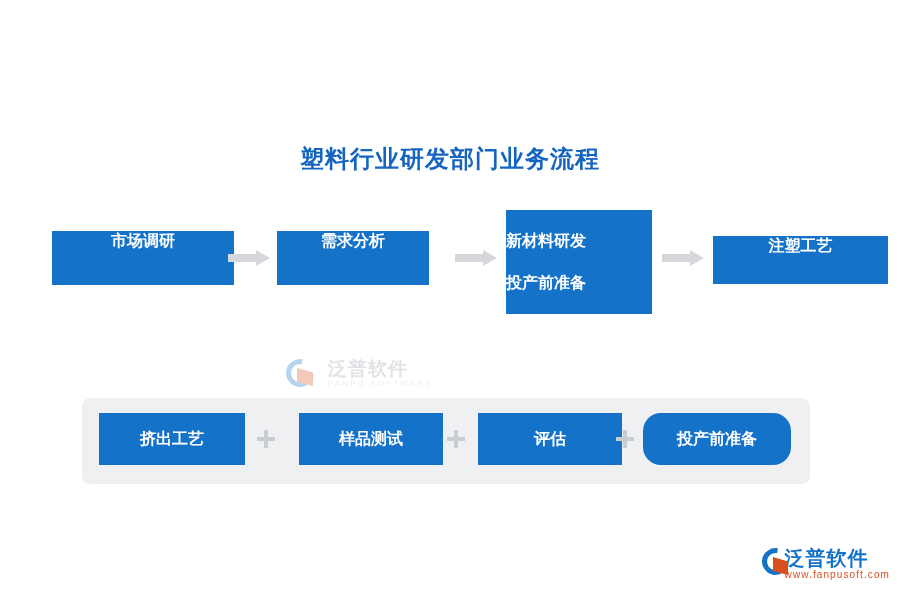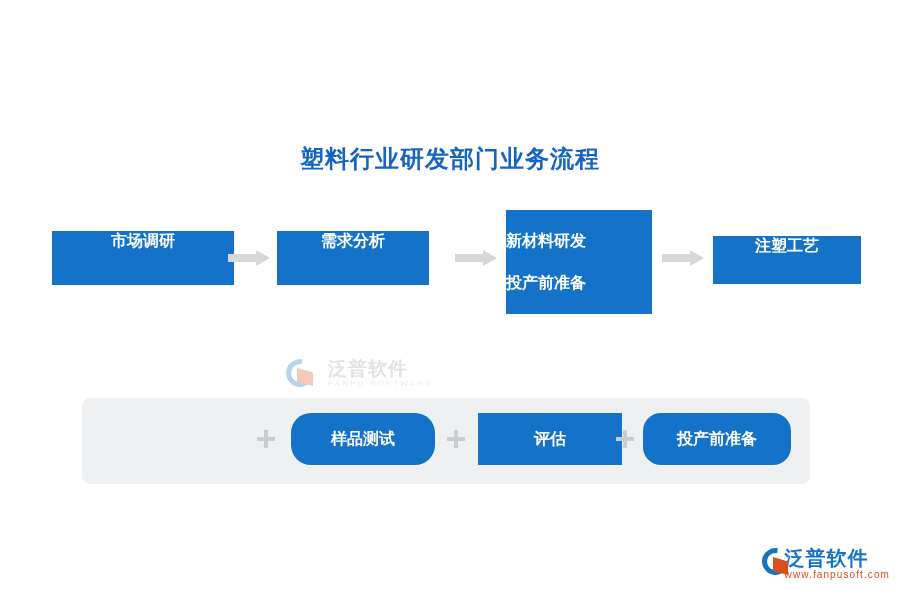--- a/index.html
+++ b/index.html
@@ -50,21 +50,21 @@
     flex-direction: column;
     justify-content: space-around;
     padding: 10px 0;
   }
   .box.two-line .ln {
     line-height: 1.1;
   }
   #box-market   { left: 52px;  top: 231px; width: 182px; height: 54px; }
   #box-demand   { left: 277px; top: 231px; width: 152px; height: 54px; }
   #box-newmat   { left: 506px; top: 210px; width: 146px; height: 104px; }
-  #box-injection{ left: 713px; top: 236px; width: 148px; height: 48px; }
+  #box-injection{ left: 713px; top: 236px; width: 175px; height: 48px; }
 
   
   .arrow {
     position: absolute;
     height: 16px;
     display: block;
   }
   .arrow svg { display: block; }
   #arrow-1 { left: 228px; top: 250px; width: 42px; }
   #arrow-2 { left: 455px; top: 250px; width: 42px; }
@@ -134,21 +134,21 @@
     font-weight: bold;
     font-size: 16px;
     display: flex;
     align-items: center;
     justify-content: center;
     height: 52px;
     top: 413px;
     box-sizing: border-box;
   }
   #box-extrusion { left: 99px;  width: 146px; }
-  #box-sample    { left: 291px; width: 144px; border-radius: 20px; }
+  #box-sample    { left: 299px; width: 144px; }
   #box-evaluate  { left: 478px; width: 144px; }
   #box-prepare   { left: 643px; width: 148px; border-radius: 18px; }
 
   .plus {
     position: absolute;
     top: 429px;
     width: 20px;
     height: 20px;
     color: #c9ccd1;
   }
@@ -252,20 +252,23 @@
       <div class="c2"></div>
     </div>
     <div class="wm-text-wrap">
       <div class="wm-cn">泛普软件</div>
       <div class="wm-en">FANPU SOFTWARE</div>
     </div>
   </div>
 
   <div class="panel"></div>
 
+  <div class="row2-box" id="box-extrusion">
+    <span>挤出工艺</span>
+  </div>
 
   <div class="plus" id="plus-1">
     <svg width="20" height="20" viewBox="0 0 20 20">
       <path d="M8 1 H12 V8 H19 V12 H12 V19 H8 V12 H1 V8 H8 Z" fill="#c9ccd1"></path>
     </svg>
   </div>
 
   <div class="row2-box" id="box-sample">
     <span>样品测试</span>
   </div>

